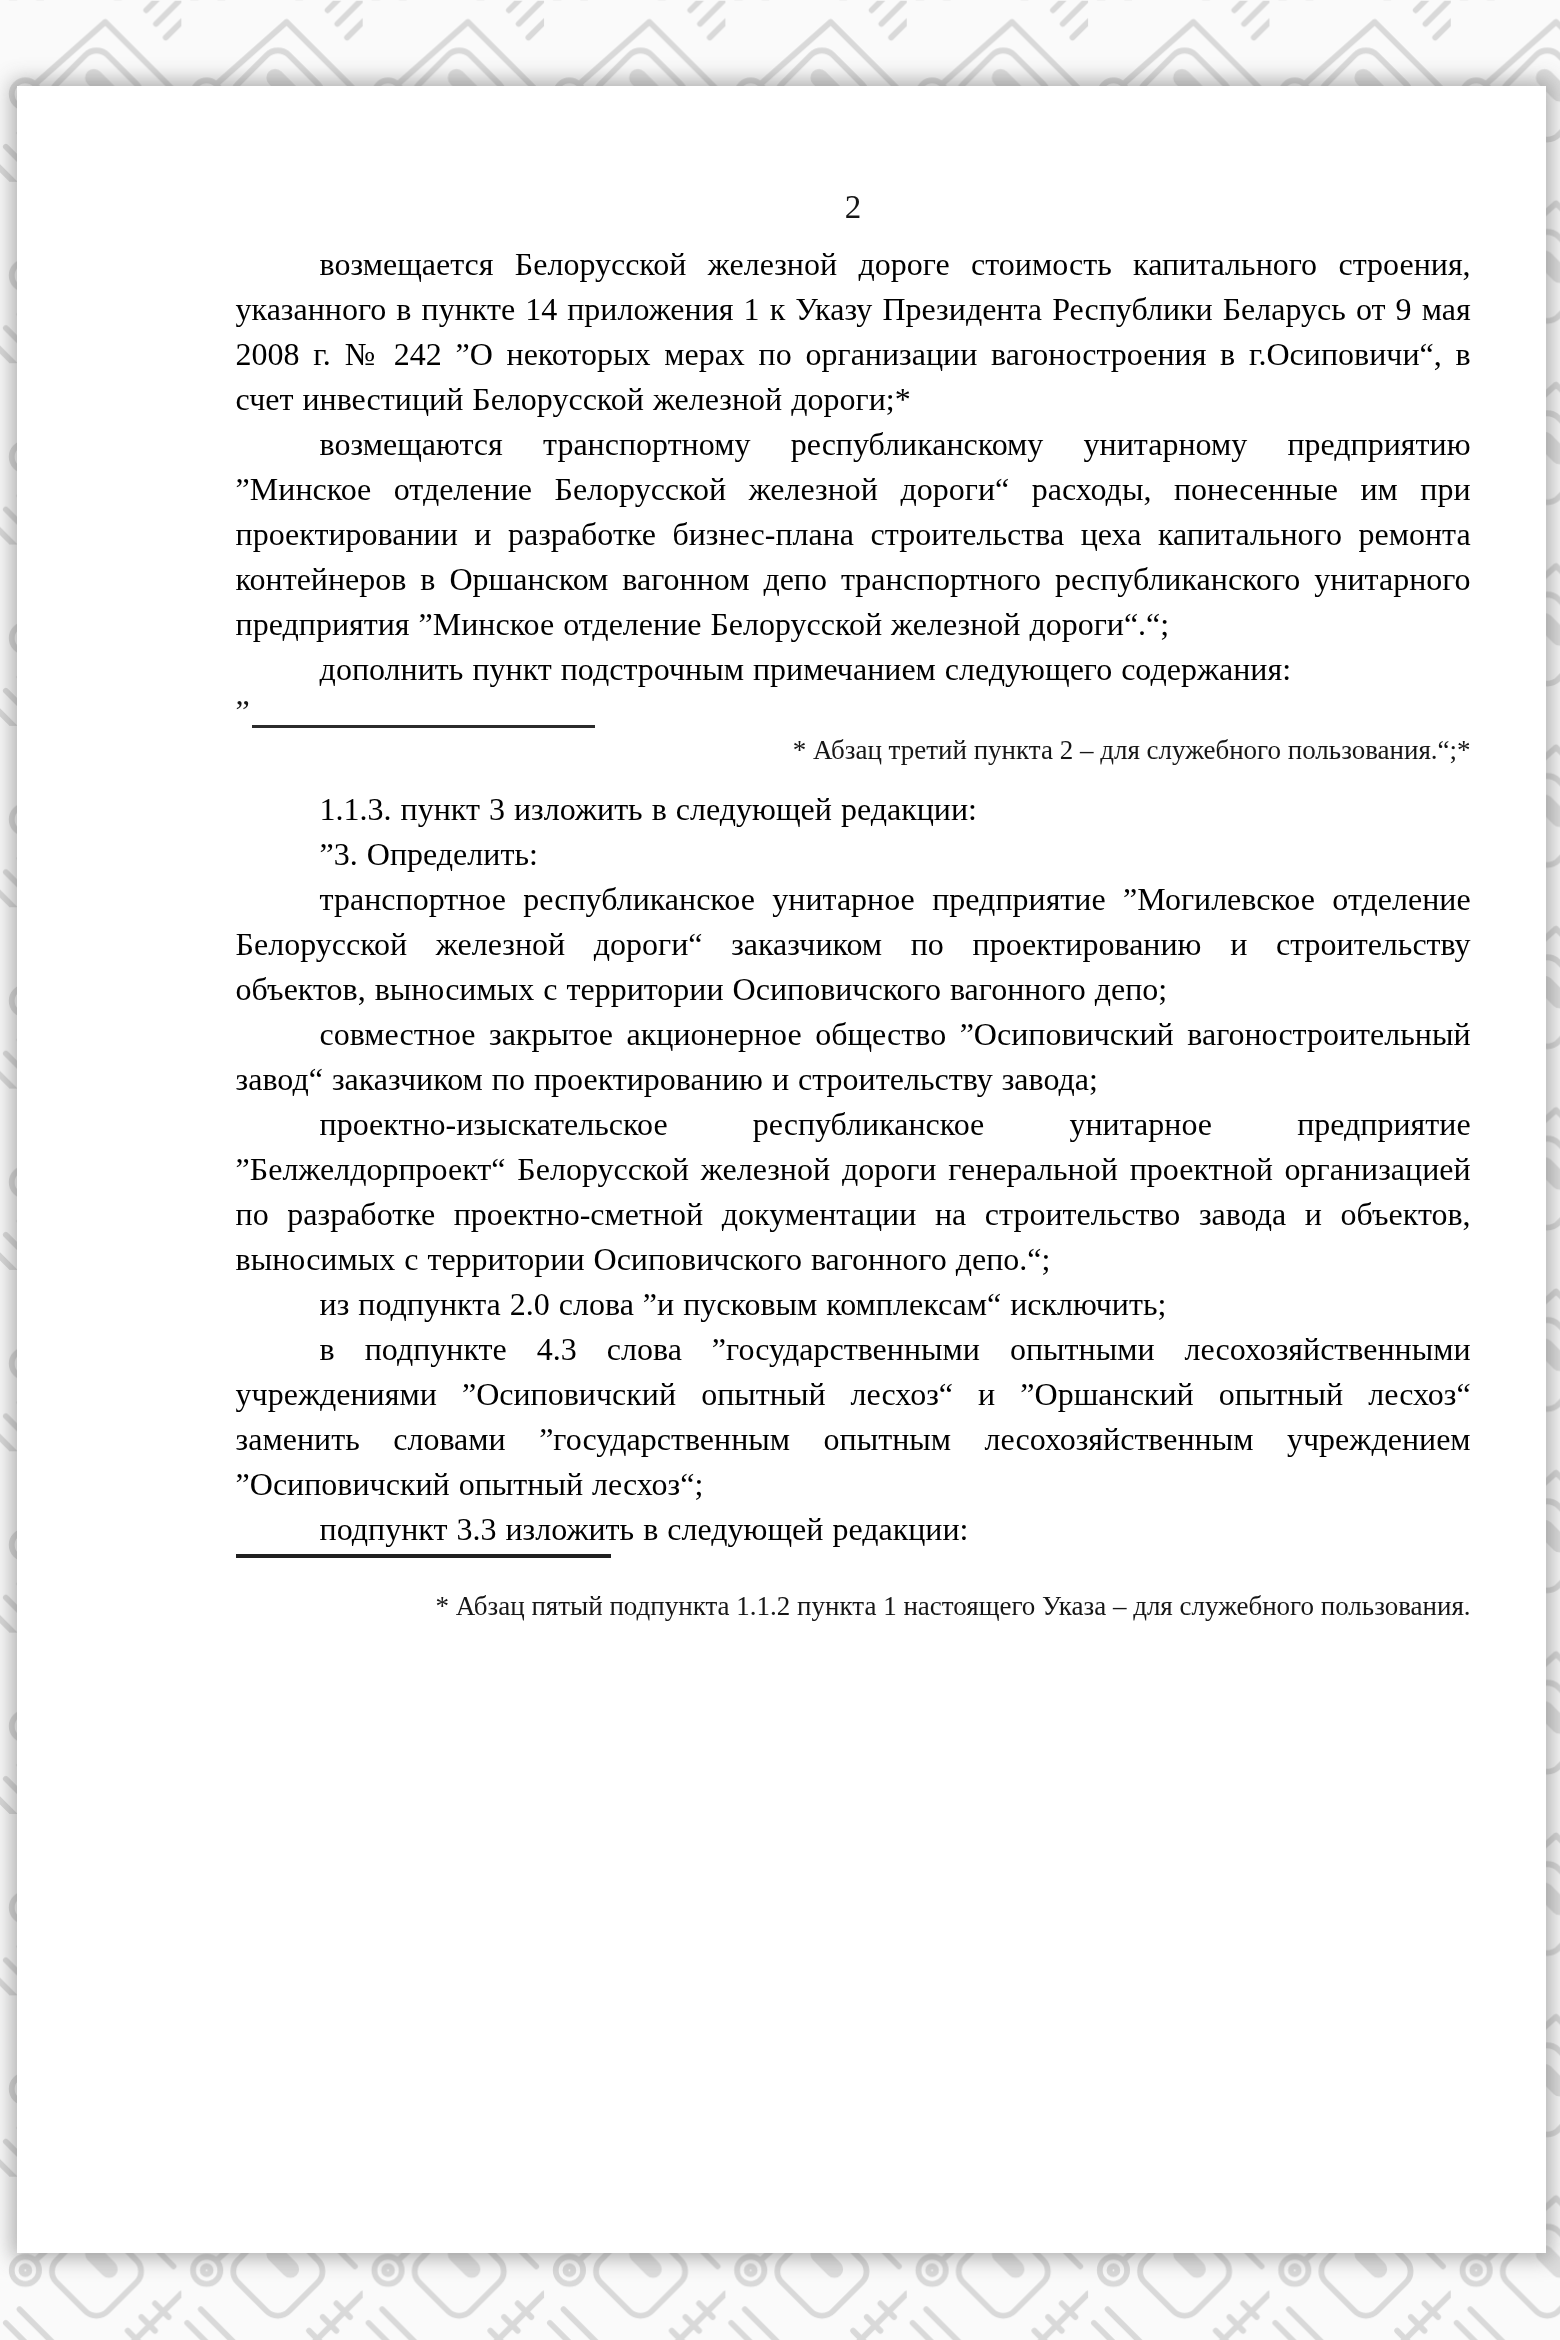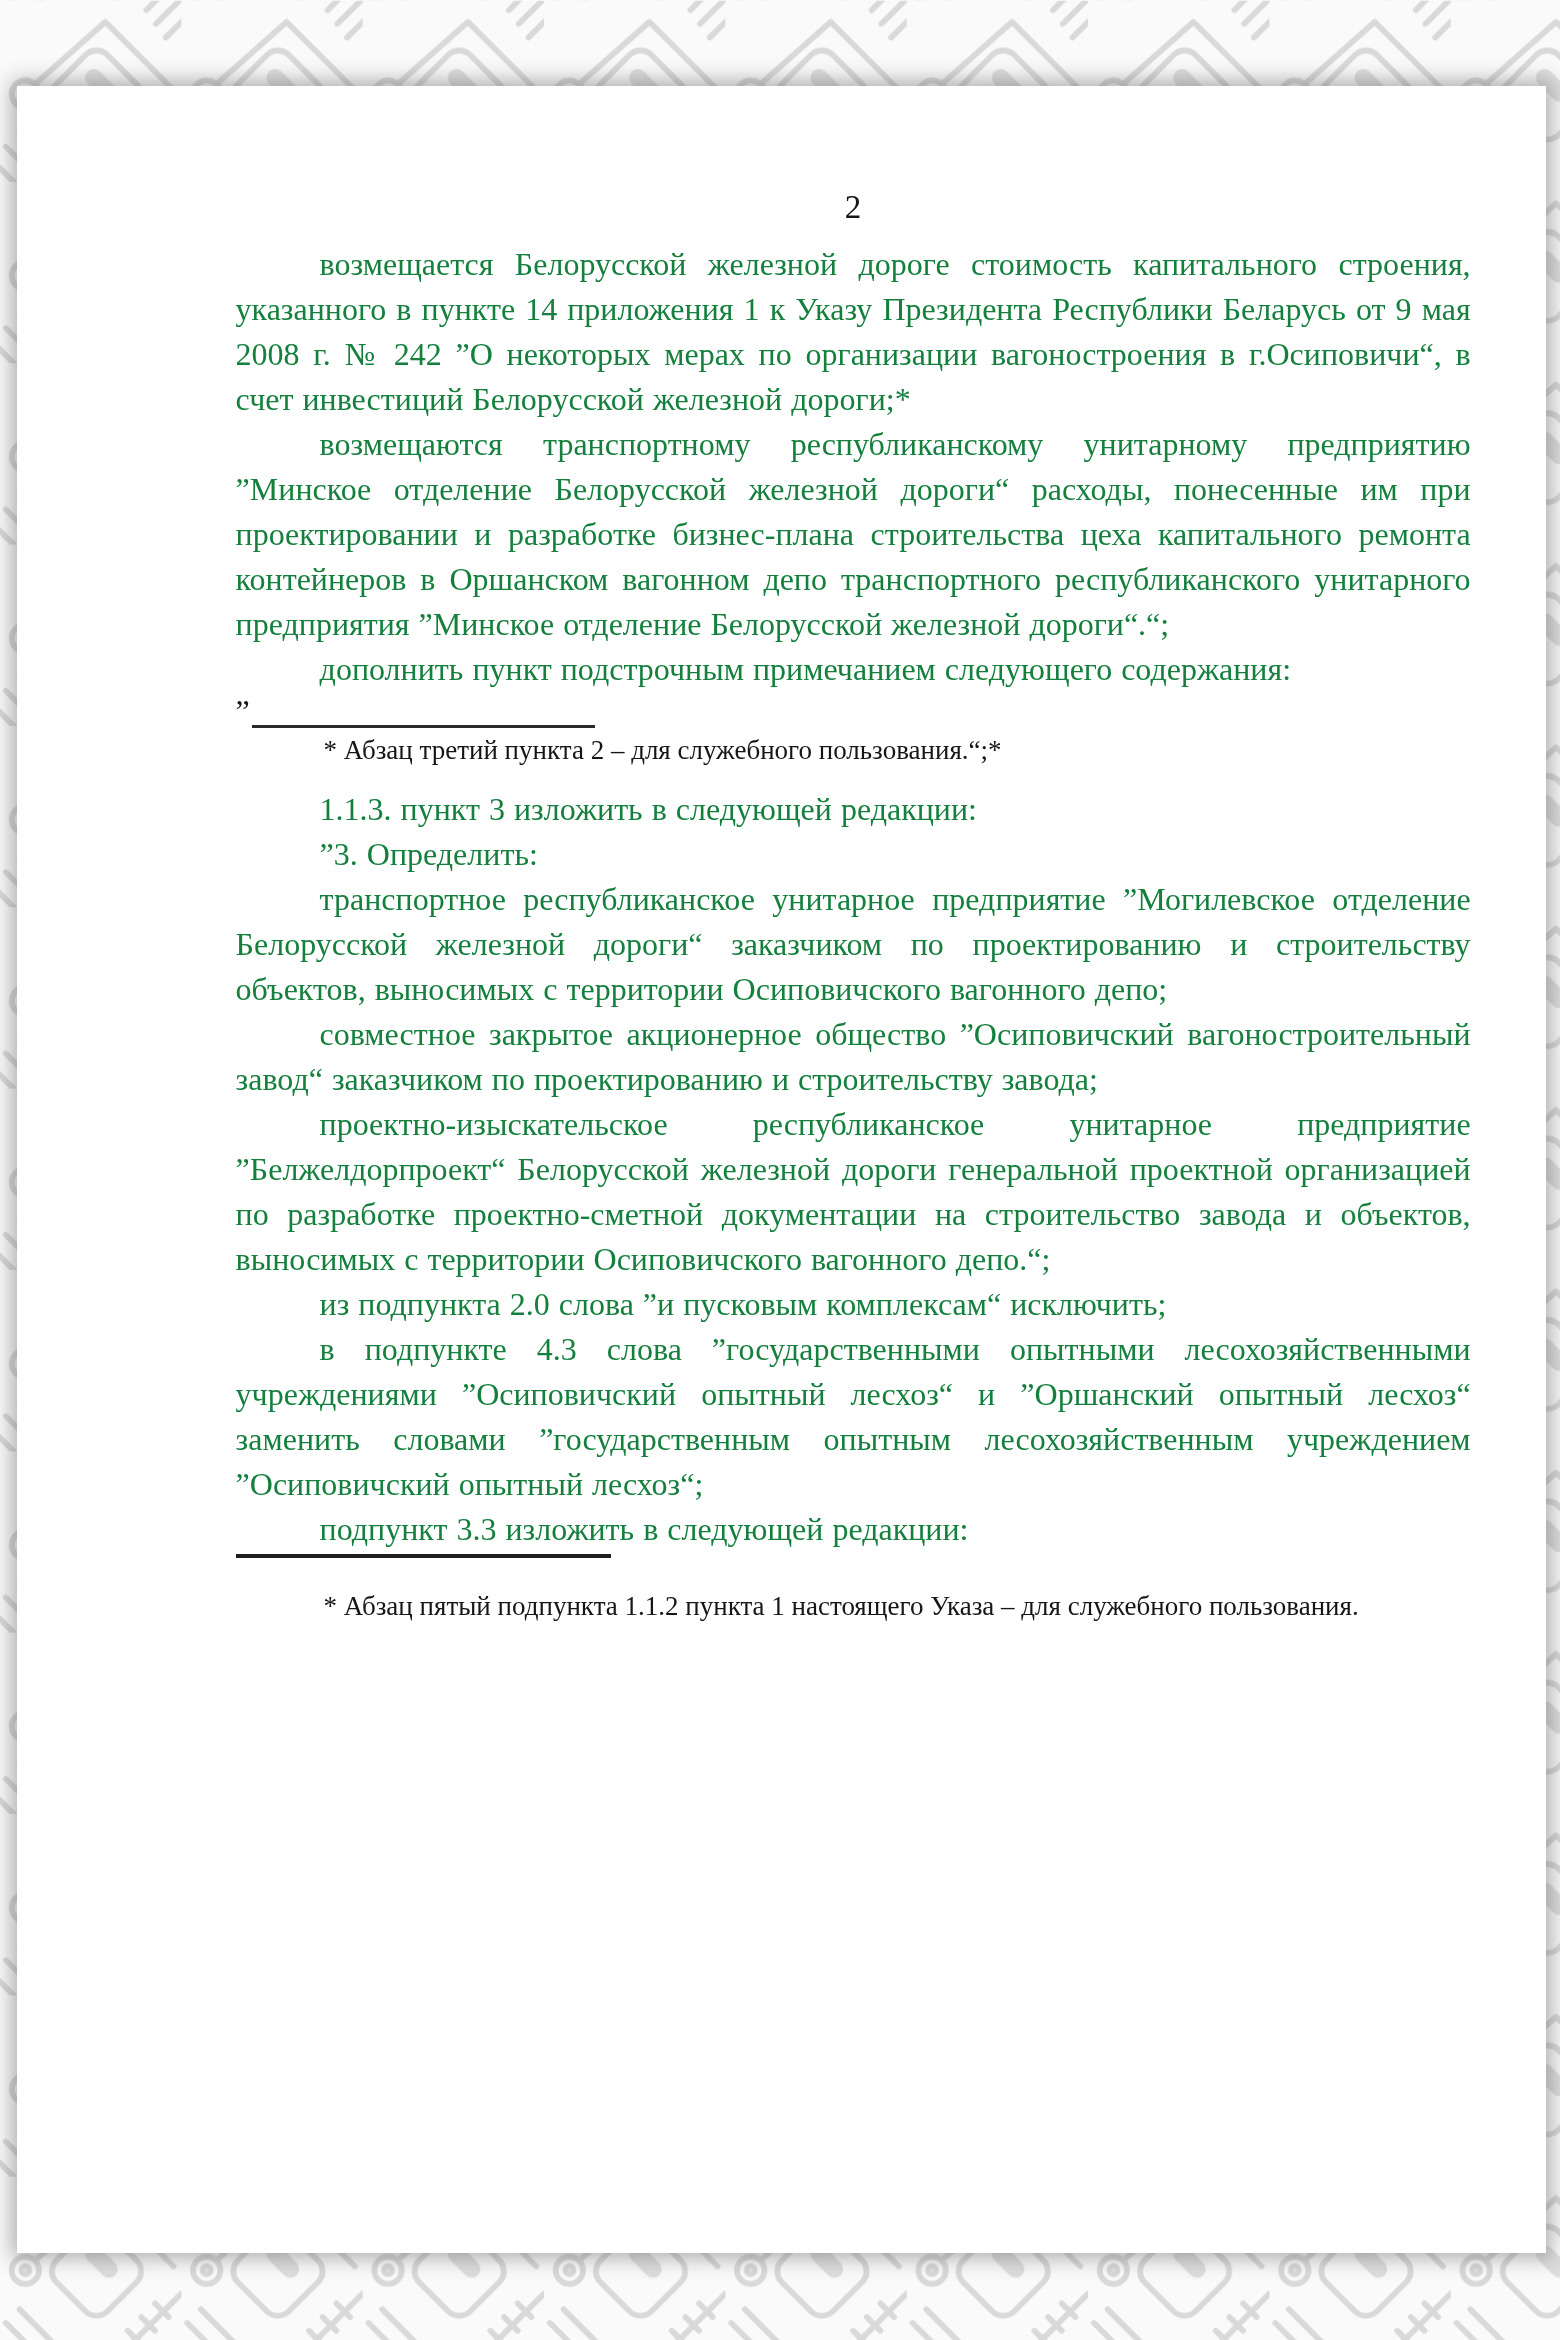--- a/index.html
+++ b/index.html
@@ -41,21 +41,21 @@
     text-align: center;
     color: #161616;
     margin: 0 0 11.7px 0;
   }
   p.body-p {
     margin: 0;
     font-size: 32px;
     line-height: 45px;
     text-align: justify;
     text-indent: 84px;
-    color: #15803d;
+    color: #000000;
     word-spacing: 1px;
   }
   p.after-note { margin-top: 17.6px; }
   .note-open-line {
     margin: 0;
     font-size: 32px;
     line-height: 39px;
     color: #161616;
     text-indent: 0;
     white-space: nowrap;
@@ -65,21 +65,21 @@
     width: 343px;
     height: 25px;
     border-bottom: 3.9px solid #2b2b2b;
     vertical-align: -5.9px;
     margin-left: 2px;
   }
   p.footnote {
     margin: 0;
     font-size: 27px;
     line-height: 39px;
-    text-align: left;
+    text-align: right;
     text-indent: 88px;
     color: #161616;
   }
   .footnote-rule {
     width: 375px;
     border-top: 4.9px solid #1f1f1f;
     margin: 2px 0 29px 0;
   }
 </style>
 </head>

